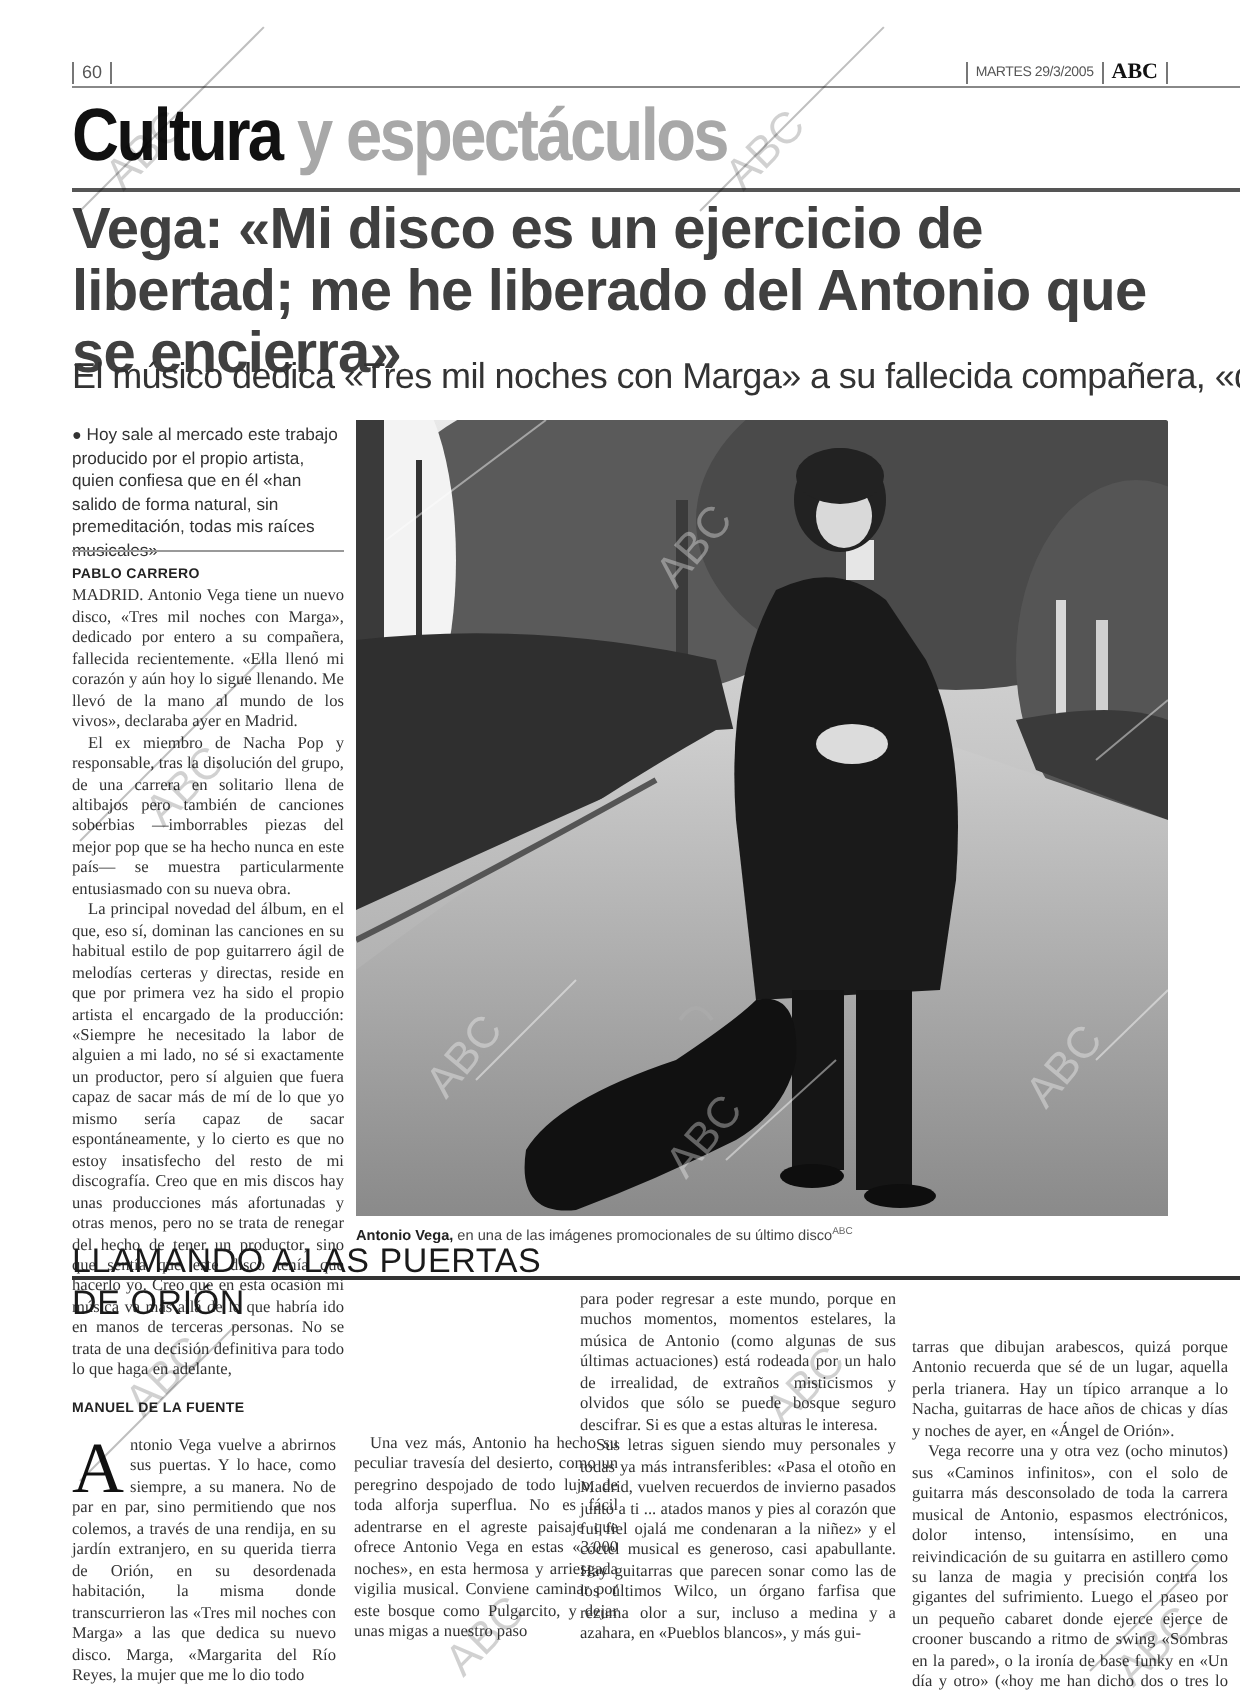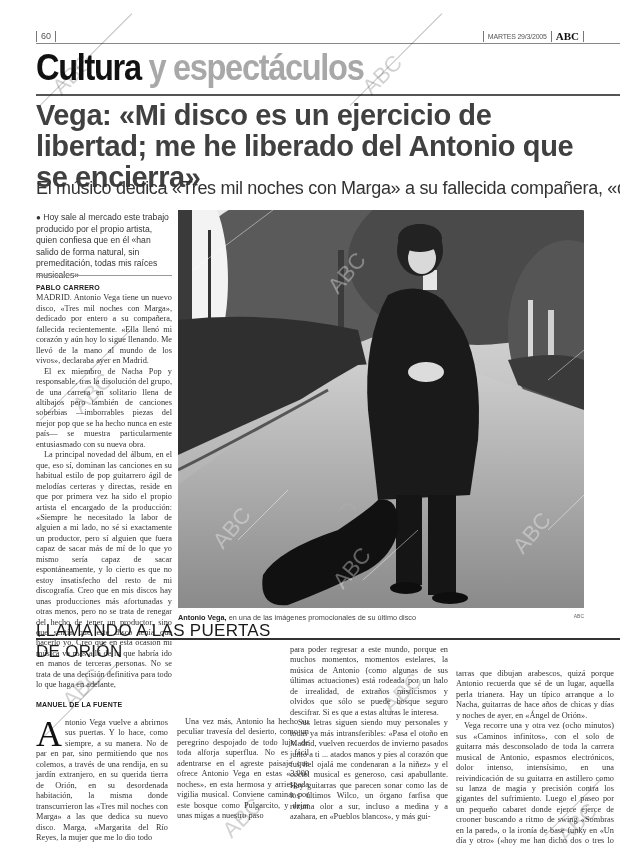--- a/index.html
+++ b/index.html
@@ -19,21 +19,21 @@
   .dek{left:36px;top:178px;width:580px;font-family:"Liberation Sans",sans-serif;font-size:18px;color:#333;letter-spacing:-0.3px;white-space:nowrap;}
   .lead{left:36px;top:212px;width:136px;font-family:"Liberation Sans",sans-serif;font-size:8.6px;line-height:11.5px;color:#333;}
   .lead .bullet{font-size:8px;}
   .leadrule{left:36px;top:275px;width:136px;height:1px;background:#999;}
   .byline{font-family:"Liberation Sans",sans-serif;font-weight:bold;font-size:7px;letter-spacing:0.2px;color:#222;}
   .body{font-family:"Liberation Serif",serif;font-size:8.3px;line-height:10.45px;color:#333;text-align:justify;hyphens:auto;}
   .body p{margin:0;text-indent:8px;}
   .body p.first{text-indent:0;}
   .col1{left:36px;top:283px;width:136px;}
   .photo{left:178px;top:210px;width:406px;height:398px;overflow:hidden;background:#777;}
-  .caption{left:178px;top:613px;width:406px;font-family:"Liberation Sans",sans-serif;font-size:7.3px;color:#444;display:flex;justify-content:space-between;}
+  .caption{left:178px;top:613px;width:406px;font-family:"Liberation Sans",sans-serif;font-size:7.3px;color:#444;display:flex;justify-content:flex-start;}
   .caption b{color:#222;}
   .credit{font-size:5px;color:#666;}
   .midrule{left:36px;top:638px;width:584px;height:2px;background:#333;}
   .subhead{left:36px;top:620px;width:250px;font-family:Liberation Sans, sans-serif;font-size:17px;line-height:21px;color:#1a1a1a;letter-spacing:0.3px;}
   .byline2{left:36px;top:701px;}
   .bcol{width:132px;}
   .bc1{left:36px;top:718px;}
   .bc2{left:177px;top:717px;}
   .bc3{left:290px;top:645px;width:158px;}
   .bc4{left:456px;top:645px;width:158px;margin-top:24px;}

